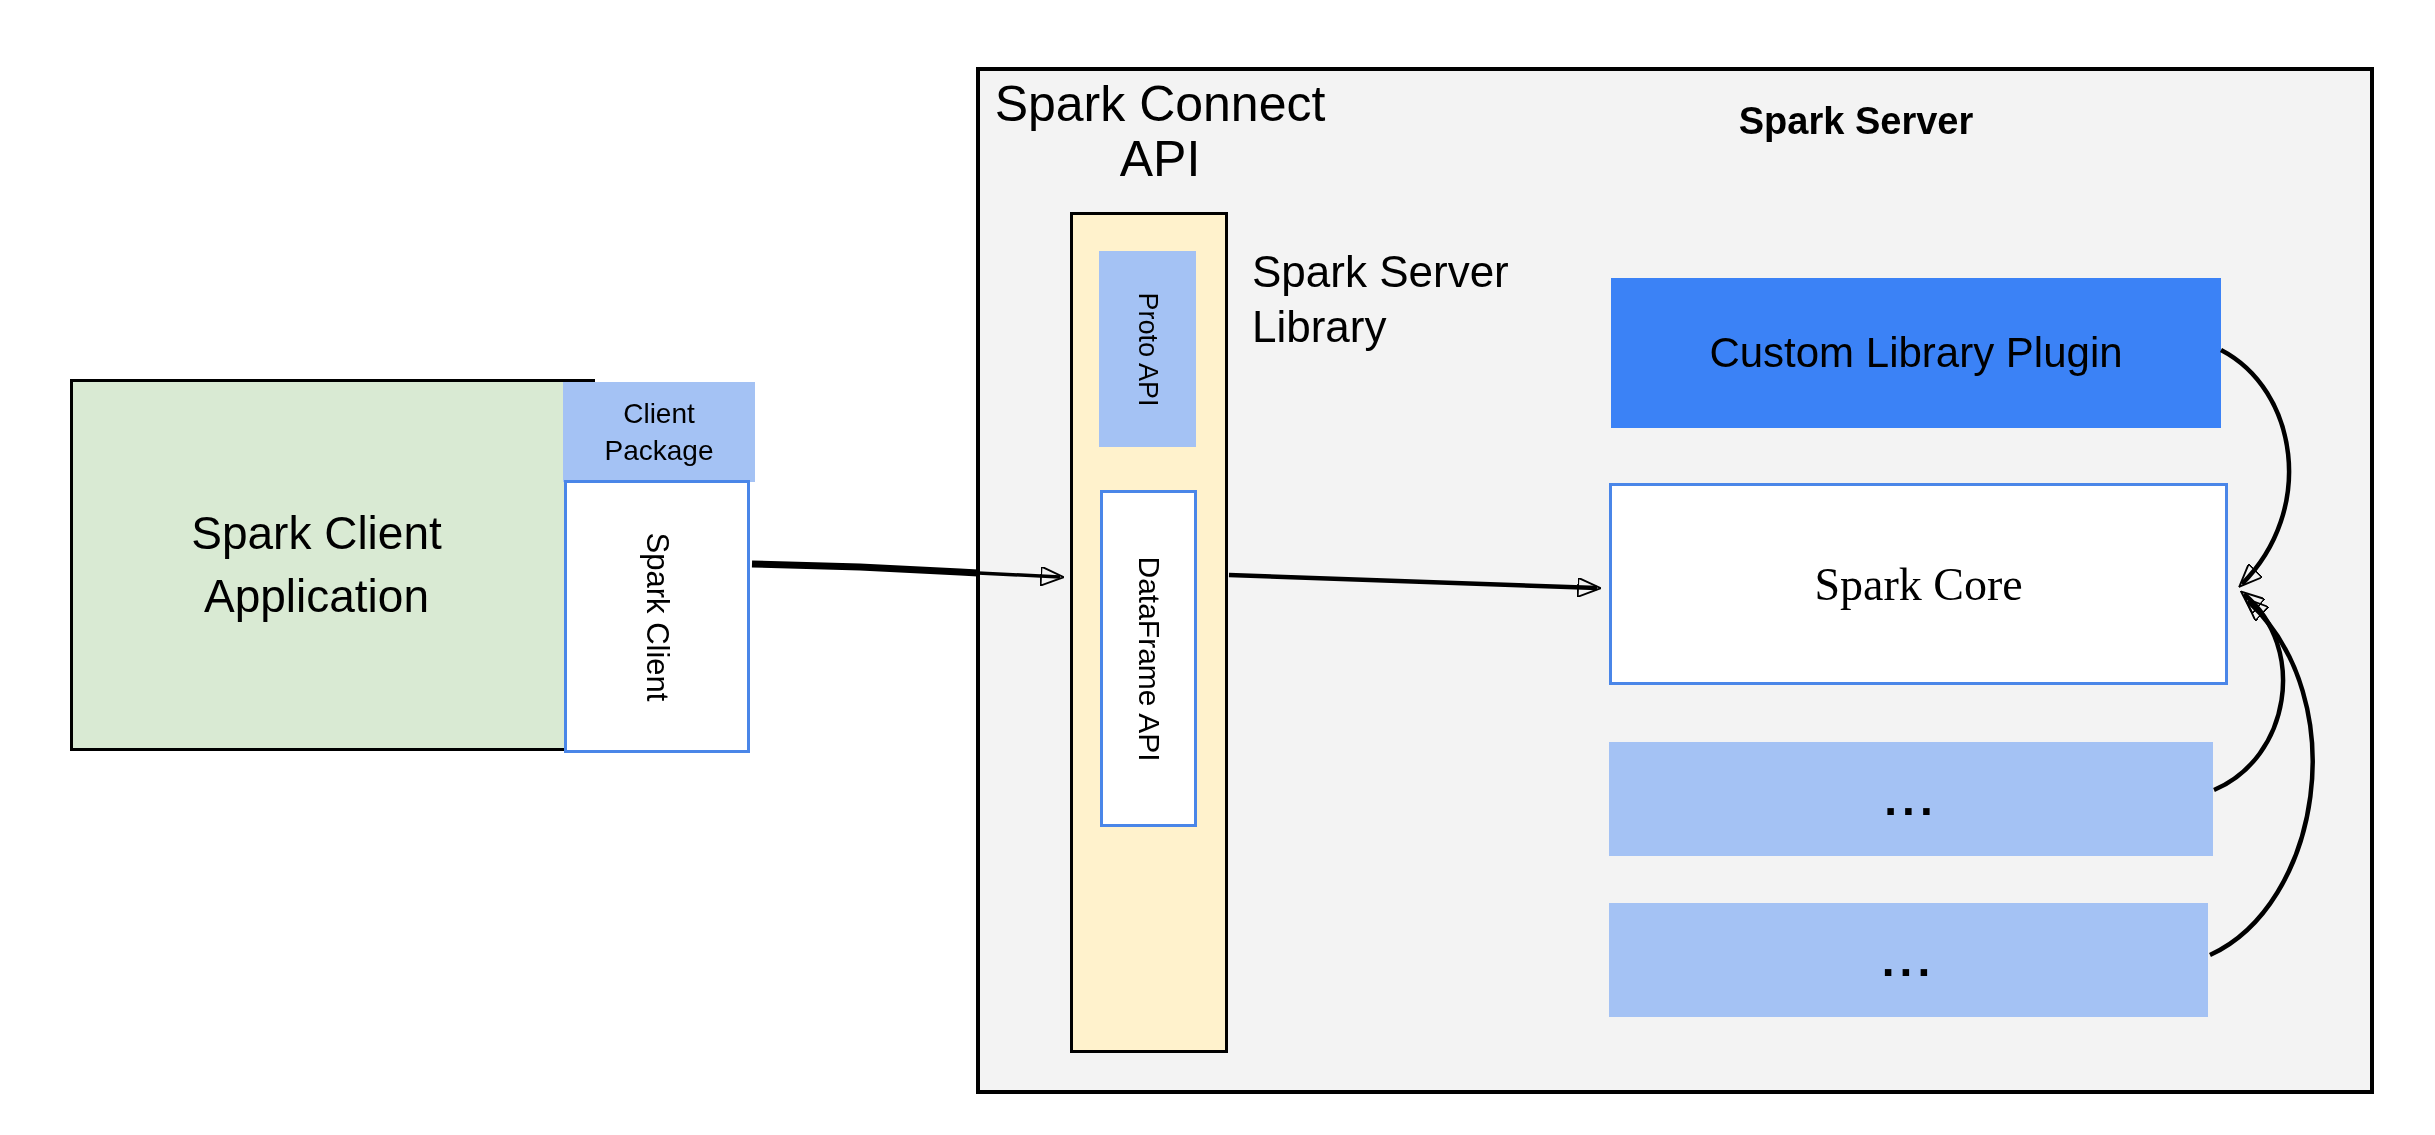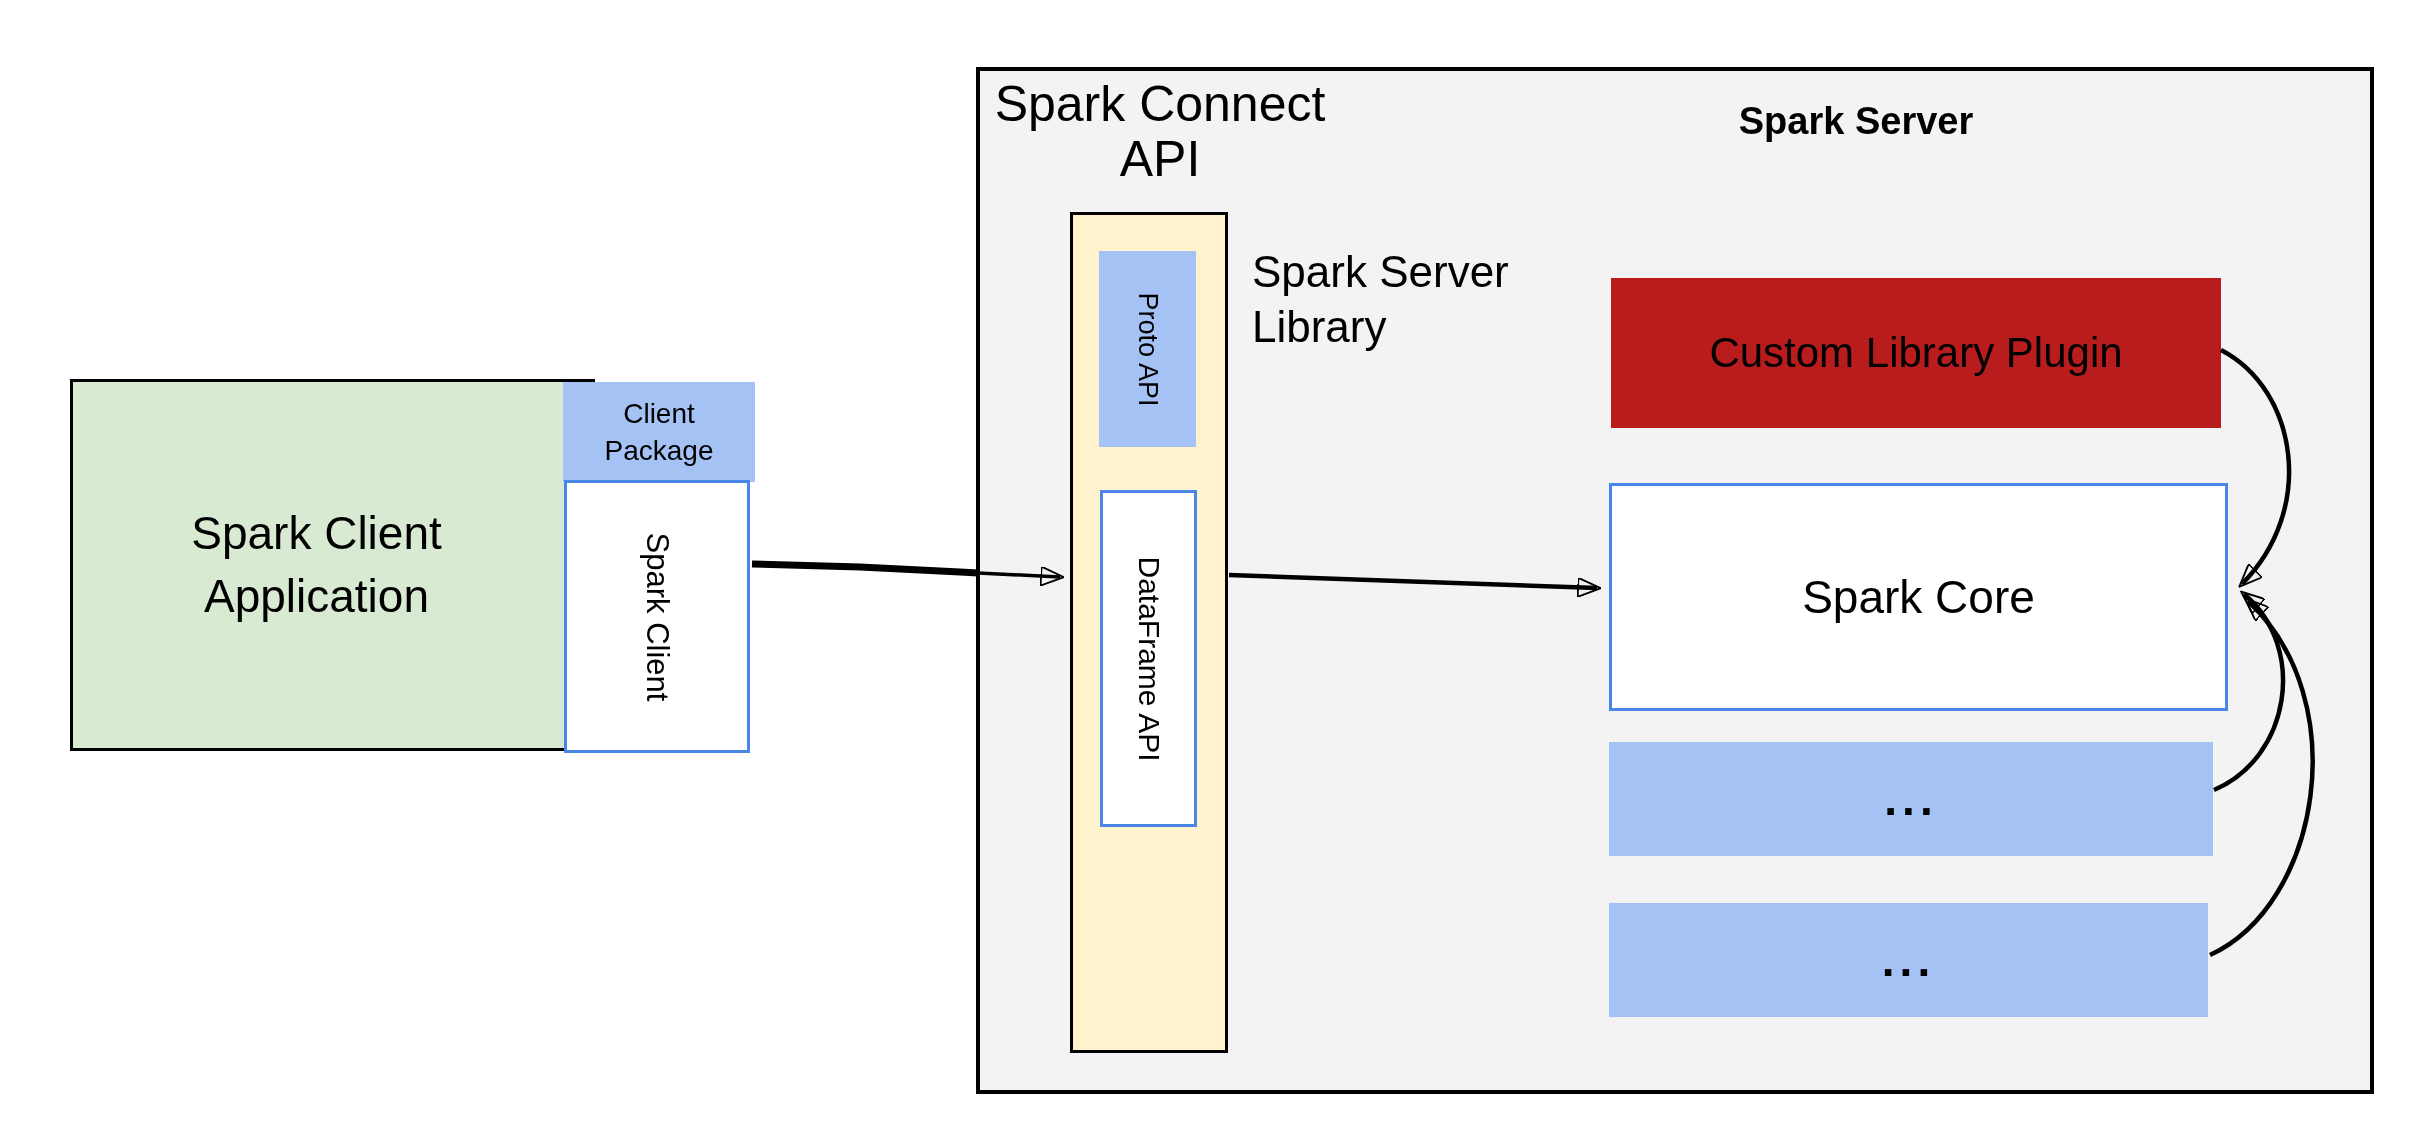--- a/index.html
+++ b/index.html
@@ -66,26 +66,27 @@
   }
   .server-library-label{
     left:1252px;top:244px;width:340px;height:112px;
     font-size:44px;line-height:55px;
     text-align:left;
   }
 
   
   .plugin-box{
     left:1611px;top:278px;width:610px;height:150px;
-    background:#b91c1c;font-size:42px;
+    background:#3b82f6;font-size:42px;
   }
   .core-box{
-    left:1609px;top:483px;width:619px;height:228px;
+    left:1609px;top:483px;width:619px;height:202px;
     background:#ffffff;border:3px solid #4a86e8;
     font-size:46px;
+    font-family:Liberation Serif, serif;
   }
   .dots-box-1{
     left:1609px;top:742px;width:604px;height:114px;
     background:#a4c2f4;font-size:46px;font-weight:bold;letter-spacing:5px;
   }
   .dots-box-2{
     left:1609px;top:903px;width:599px;height:114px;
     background:#a4c2f4;font-size:46px;font-weight:bold;letter-spacing:5px;
   }
 

